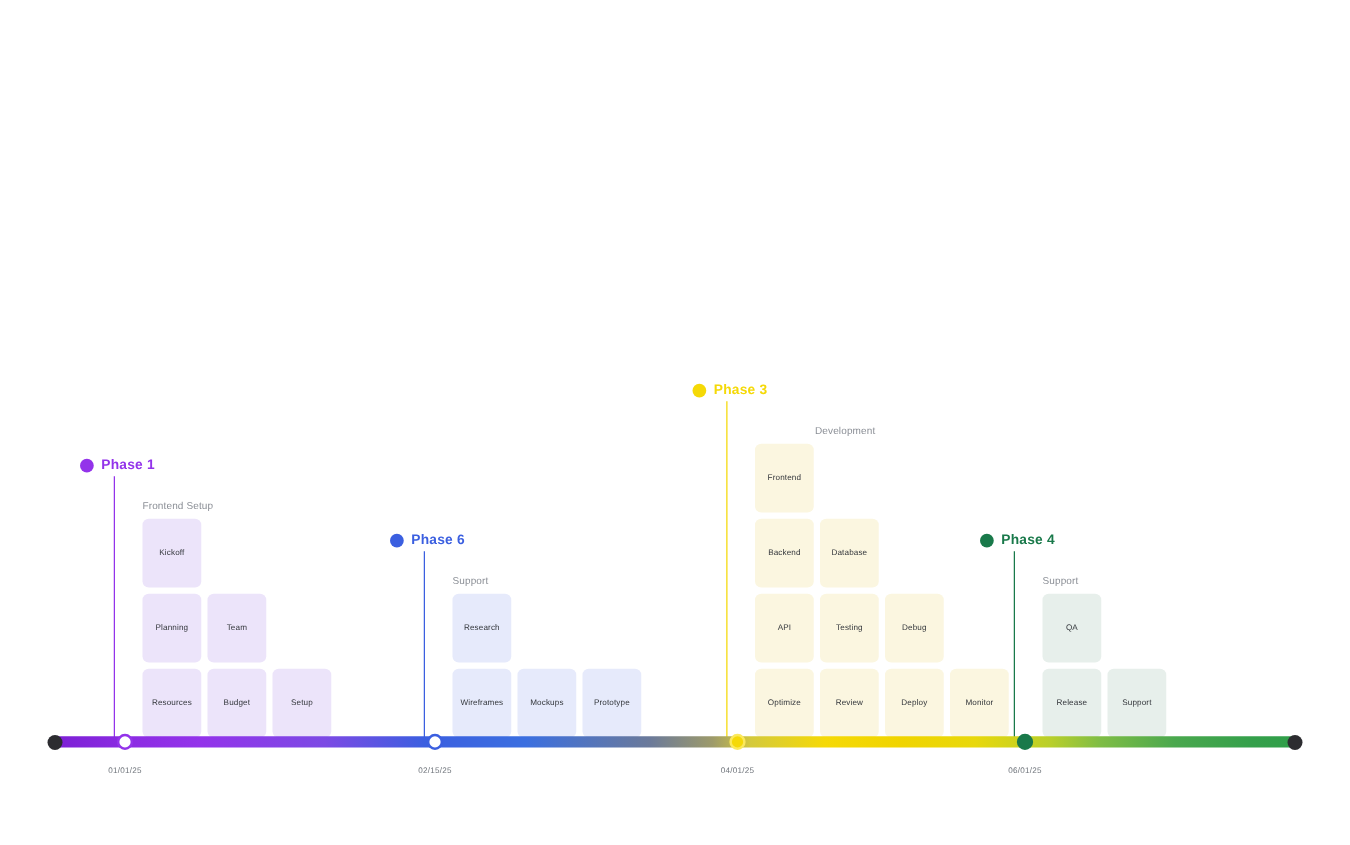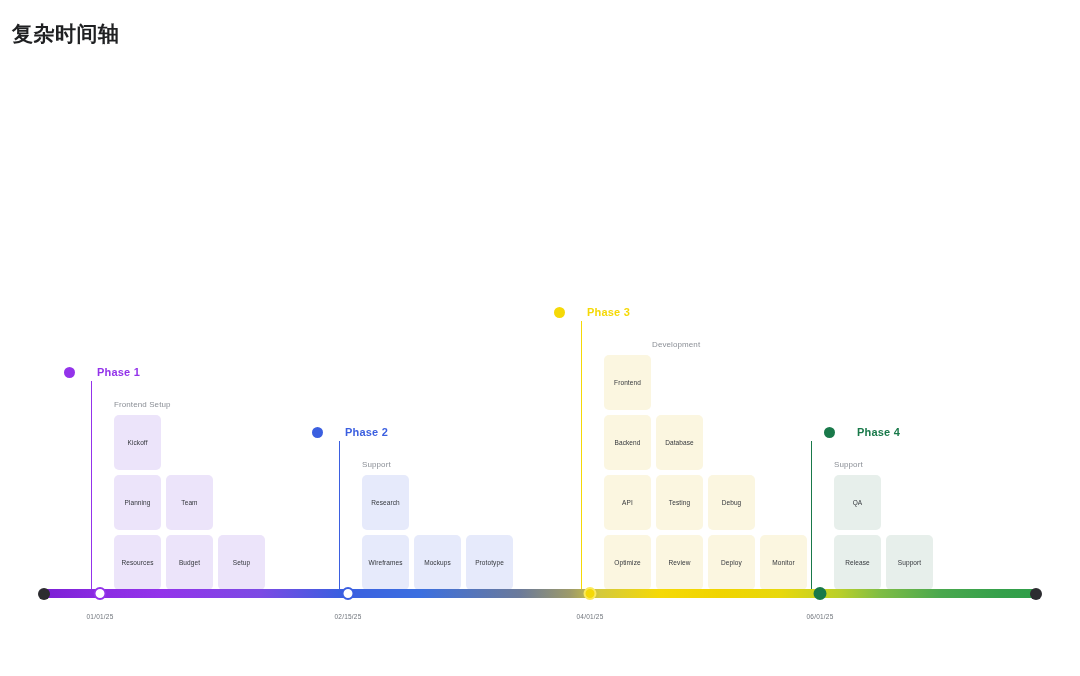--- a/index.html
+++ b/index.html
@@ -25,21 +25,21 @@
   .phase {
     position: absolute;
     bottom: 86px;      
   }
   .phase-header {
     position: absolute;
     left: -2px;
     white-space: nowrap;
     display: flex;
     align-items: center;
-    gap: 22px;
+    gap: 6px;
   }
   .phase-dot {
     width: 11px; height: 11px;
     border-radius: 50%;
     flex: 0 0 auto;
   }
   .phase-label {
     font-size: 11px;
     font-weight: bold;
     letter-spacing: 0.2px;
@@ -155,21 +155,20 @@
     transform: translateX(-50%);
     white-space: nowrap;
     letter-spacing: 0.2px;
   }
 </style>
 </head>
 <body>
 
 <div id="root">
 
-  <div class="page-title">复杂时间轴</div>
 
   <div id="phases-layer">
       <div class="phase" style="left: 66px;">
         <div class="phase-header" style="bottom: 212px;">
           <span class="phase-dot" style="background: rgb(147, 51, 234);"></span>
           <span class="phase-label" style="color: rgb(147, 51, 234);">Phase 1</span>
         </div>
         <div class="phase-stem" style="height: 209px; background: rgb(147, 51, 234);"></div>
         <div class="phase-subtitle" style="bottom: 181px;">Frontend Setup</div>
         <div class="card-grid">
@@ -183,21 +182,21 @@
           <div class="card-row">
             <div class="card" style="background: rgb(236, 228, 250);">Resources</div>
             <div class="card" style="background: rgb(236, 228, 250);">Budget</div>
             <div class="card" style="background: rgb(236, 228, 250);">Setup</div>
           </div>
         </div>
       </div>
       <div class="phase" style="left: 314px;">
         <div class="phase-header" style="bottom: 152px;">
           <span class="phase-dot" style="background: rgb(59, 95, 224);"></span>
-          <span class="phase-label" style="color: rgb(59, 95, 224);">Phase 2</span>
+          <span class="phase-label" style="color: rgb(59, 95, 224);">Phase 6</span>
         </div>
         <div class="phase-stem" style="height: 149px; background: rgb(59, 95, 224);"></div>
         <div class="phase-subtitle" style="bottom: 121px;">Support</div>
         <div class="card-grid">
           <div class="card-row">
             <div class="card" style="background: rgb(230, 234, 251);">Research</div>
           </div>
           <div class="card-row">
             <div class="card" style="background: rgb(230, 234, 251);">Wireframes</div>
             <div class="card" style="background: rgb(230, 234, 251);">Mockups</div>
@@ -227,21 +226,21 @@
           </div>
           <div class="card-row">
             <div class="card" style="background: rgb(251, 246, 224);">Optimize</div>
             <div class="card" style="background: rgb(251, 246, 224);">Review</div>
             <div class="card" style="background: rgb(251, 246, 224);">Deploy</div>
             <div class="card" style="background: rgb(251, 246, 224);">Monitor</div>
           </div>
         </div>
       </div>
       <div class="phase" style="left: 786px;">
-        <div class="phase-header" style="bottom: 152px; margin-left: 40px;">
+        <div class="phase-header" style="bottom: 152px;">
           <span class="phase-dot" style="background: rgb(25, 121, 74);"></span>
           <span class="phase-label" style="color: rgb(25, 121, 74);">Phase 4</span>
         </div>
         <div class="phase-stem" style="height: 149px; background: rgb(25, 121, 74);"></div>
         <div class="phase-subtitle" style="bottom: 121px;">Support</div>
         <div class="card-grid">
           <div class="card-row">
             <div class="card" style="background: rgb(231, 239, 235);">QA</div>
           </div>
           <div class="card-row">

